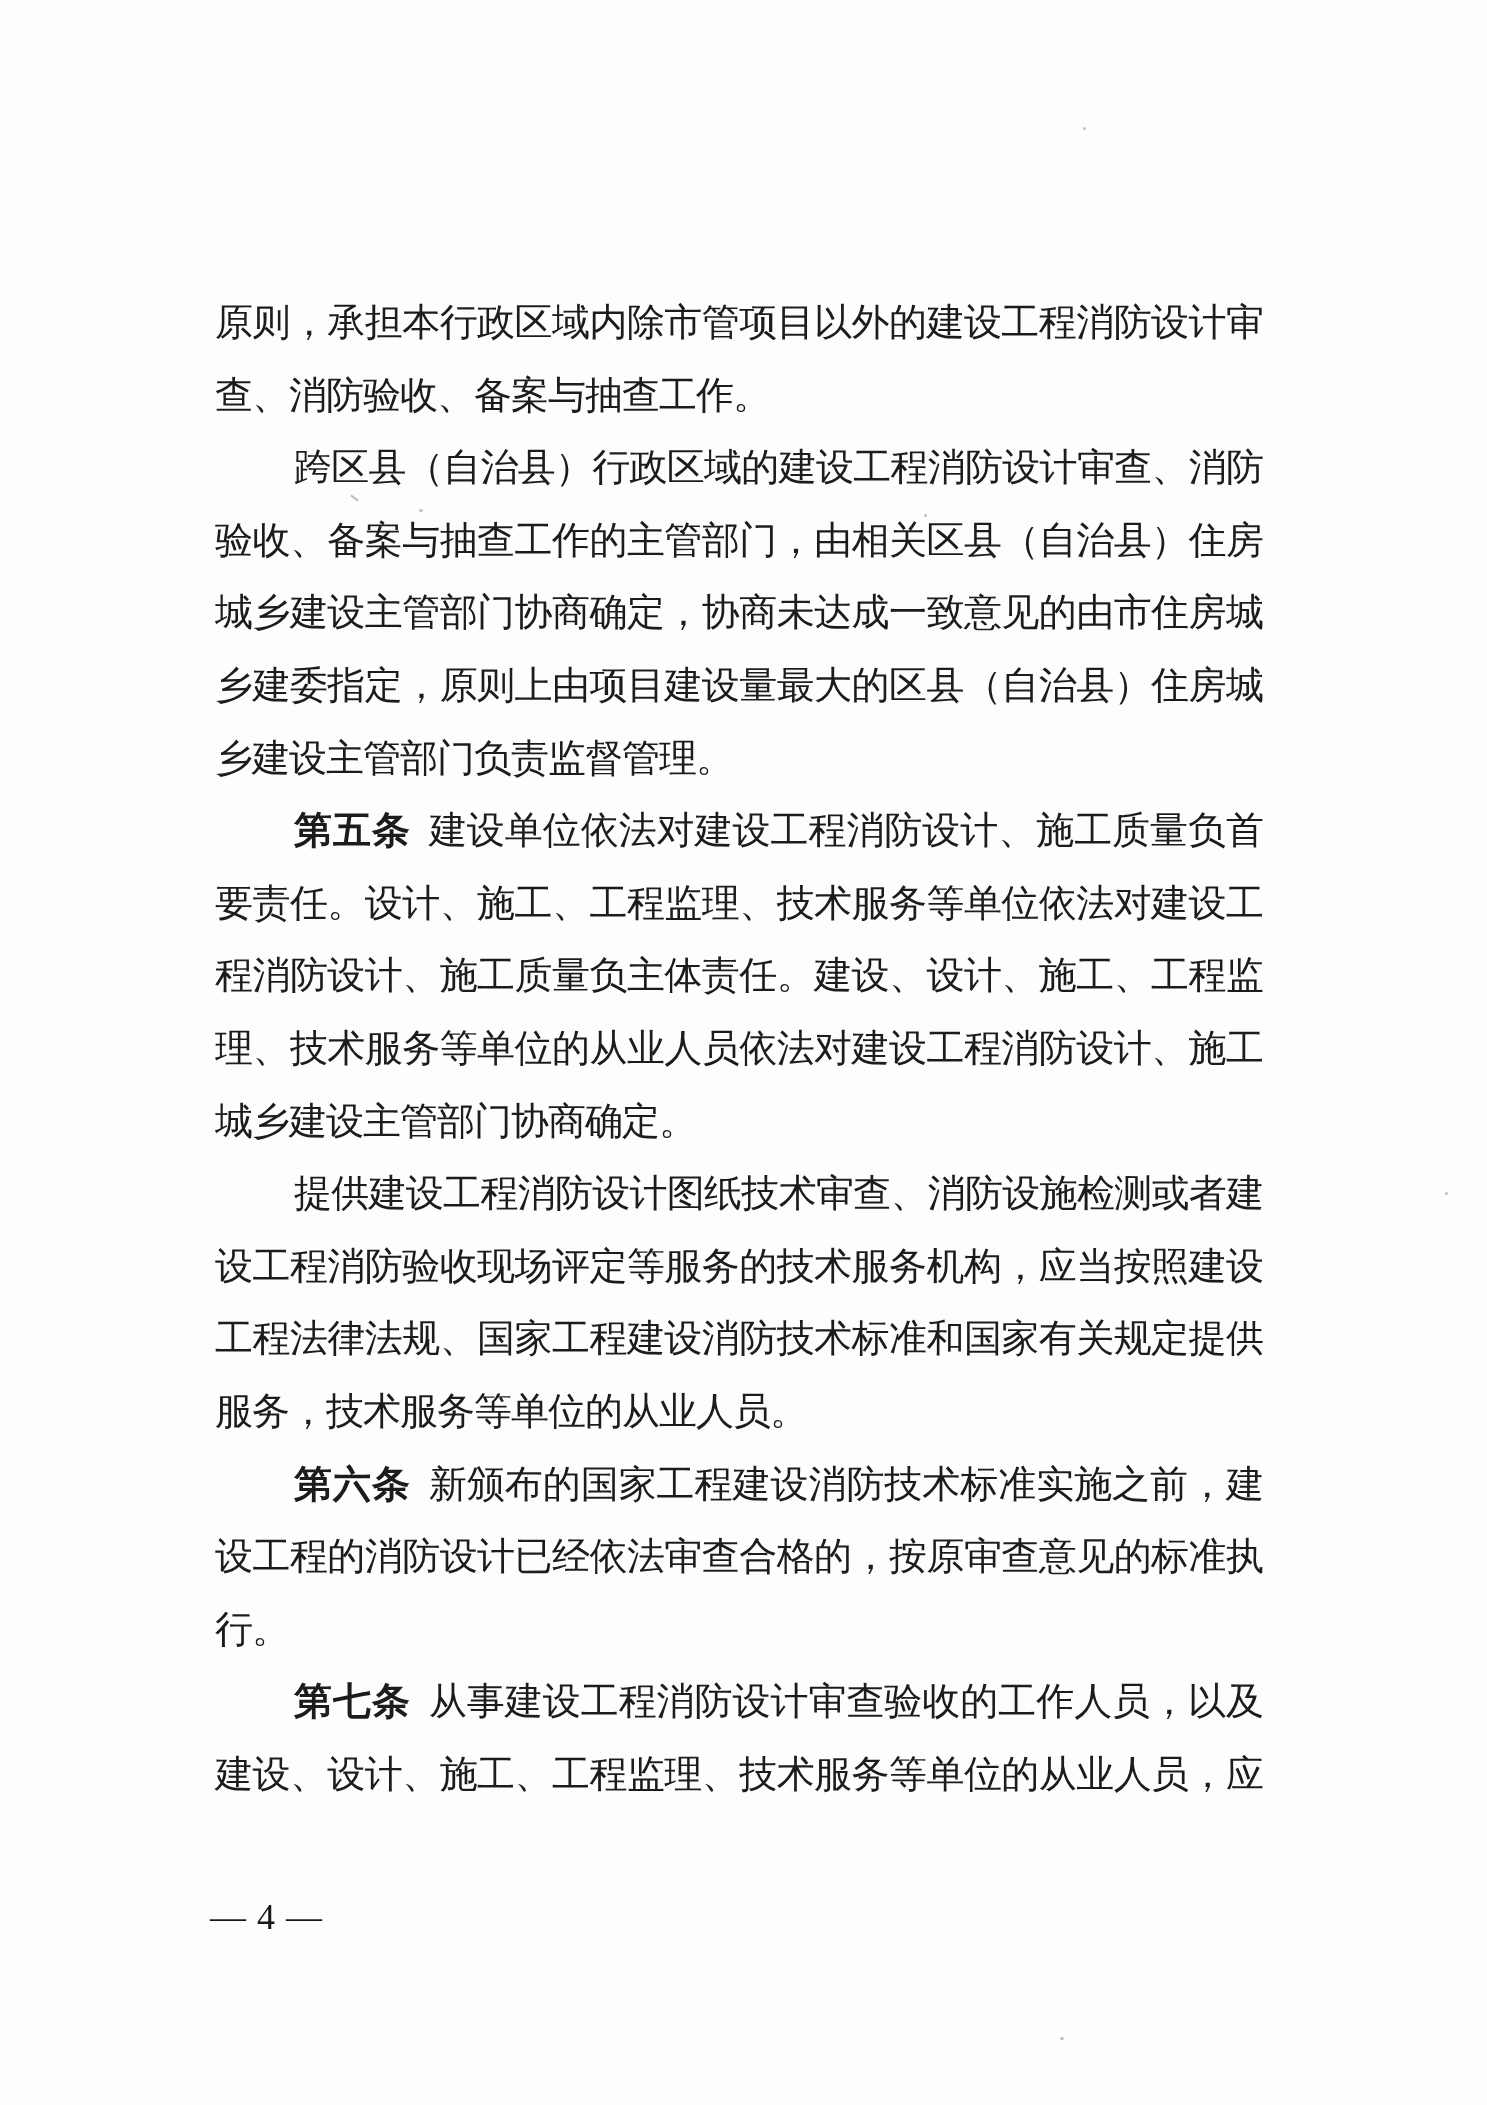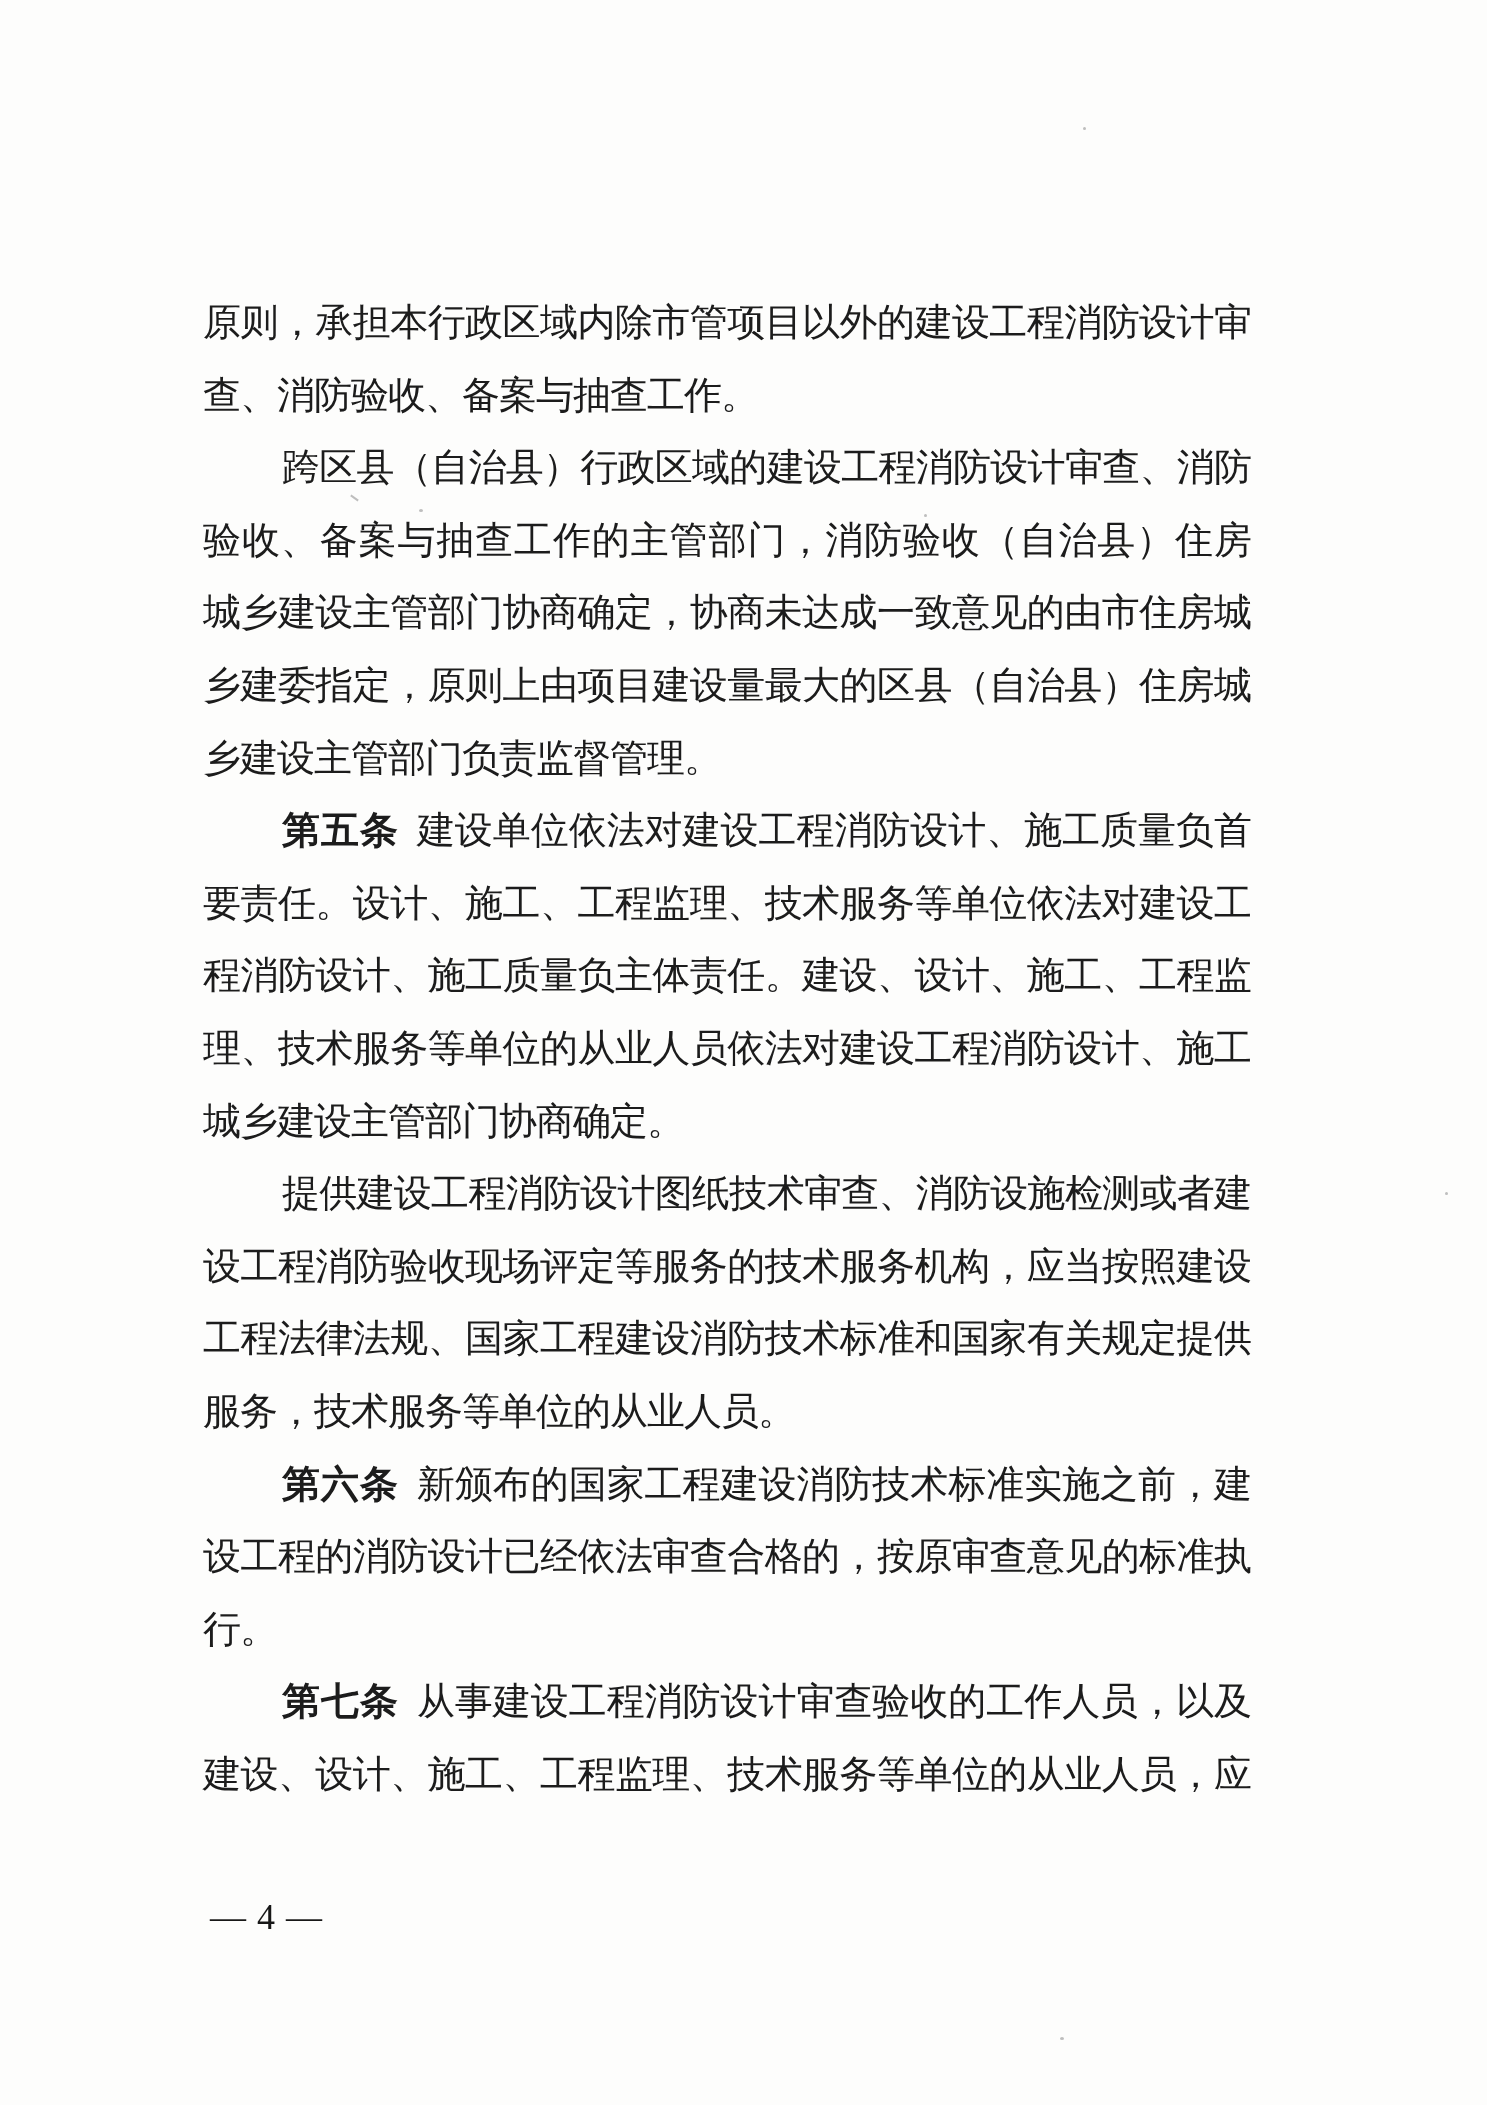--- a/index.html
+++ b/index.html
@@ -8,21 +8,21 @@
     width: 1487px;
     height: 2105px;
     margin: 0 auto;
     background: #fdfdfc;
     overflow: hidden;
     font-family: "Liberation Serif", "DejaVu Serif", serif;
     color: #1c1c1c;
   }
   .text-block {
     position: absolute;
-    left: 203px;
+    left: 215px;
     top: 286px;
     width: 1048px;
   }
   .line {
     height: 72.6px;
     line-height: 72.6px;
     font-size: 38px;
     letter-spacing: -1px;
     white-space: nowrap;
     text-align: left;
@@ -61,21 +61,21 @@
 </style>
 </head>
 <body>
 
 <div class="page">
 
   <div class="text-block" id="text-block">
       <div class="line justify"><span>原则，承担本行政区域内除市管项目以外的建设工程消防设计审</span></div>
       <div class="line"><span>查、消防验收、备案与抽查工作。</span></div>
       <div class="line justify indent"><span>跨区县（自治县）行政区域的建设工程消防设计审查、消防</span></div>
-      <div class="line justify"><span>验收、备案与抽查工作的主管部门，消防验收（自治县）住房</span></div>
+      <div class="line justify"><span>验收、备案与抽查工作的主管部门，由相关区县（自治县）住房</span></div>
       <div class="line justify"><span>城乡建设主管部门协商确定，协商未达成一致意见的由市住房城</span></div>
       <div class="line justify"><span>乡建委指定，原则上由项目建设量最大的区县（自治县）住房城</span></div>
       <div class="line"><span>乡建设主管部门负责监督管理。</span></div>
       <div class="line justify indent"><span class="article-no">第五条</span><span>建设单位依法对建设工程消防设计、施工质量负首</span></div>
       <div class="line justify"><span>要责任。设计、施工、工程监理、技术服务等单位依法对建设工</span></div>
       <div class="line justify"><span>程消防设计、施工质量负主体责任。建设、设计、施工、工程监</span></div>
       <div class="line justify"><span>理、技术服务等单位的从业人员依法对建设工程消防设计、施工</span></div>
       <div class="line"><span>城乡建设主管部门协商确定。</span></div>
       <div class="line justify indent"><span>提供建设工程消防设计图纸技术审查、消防设施检测或者建</span></div>
       <div class="line justify"><span>设工程消防验收现场评定等服务的技术服务机构，应当按照建设</span></div>

